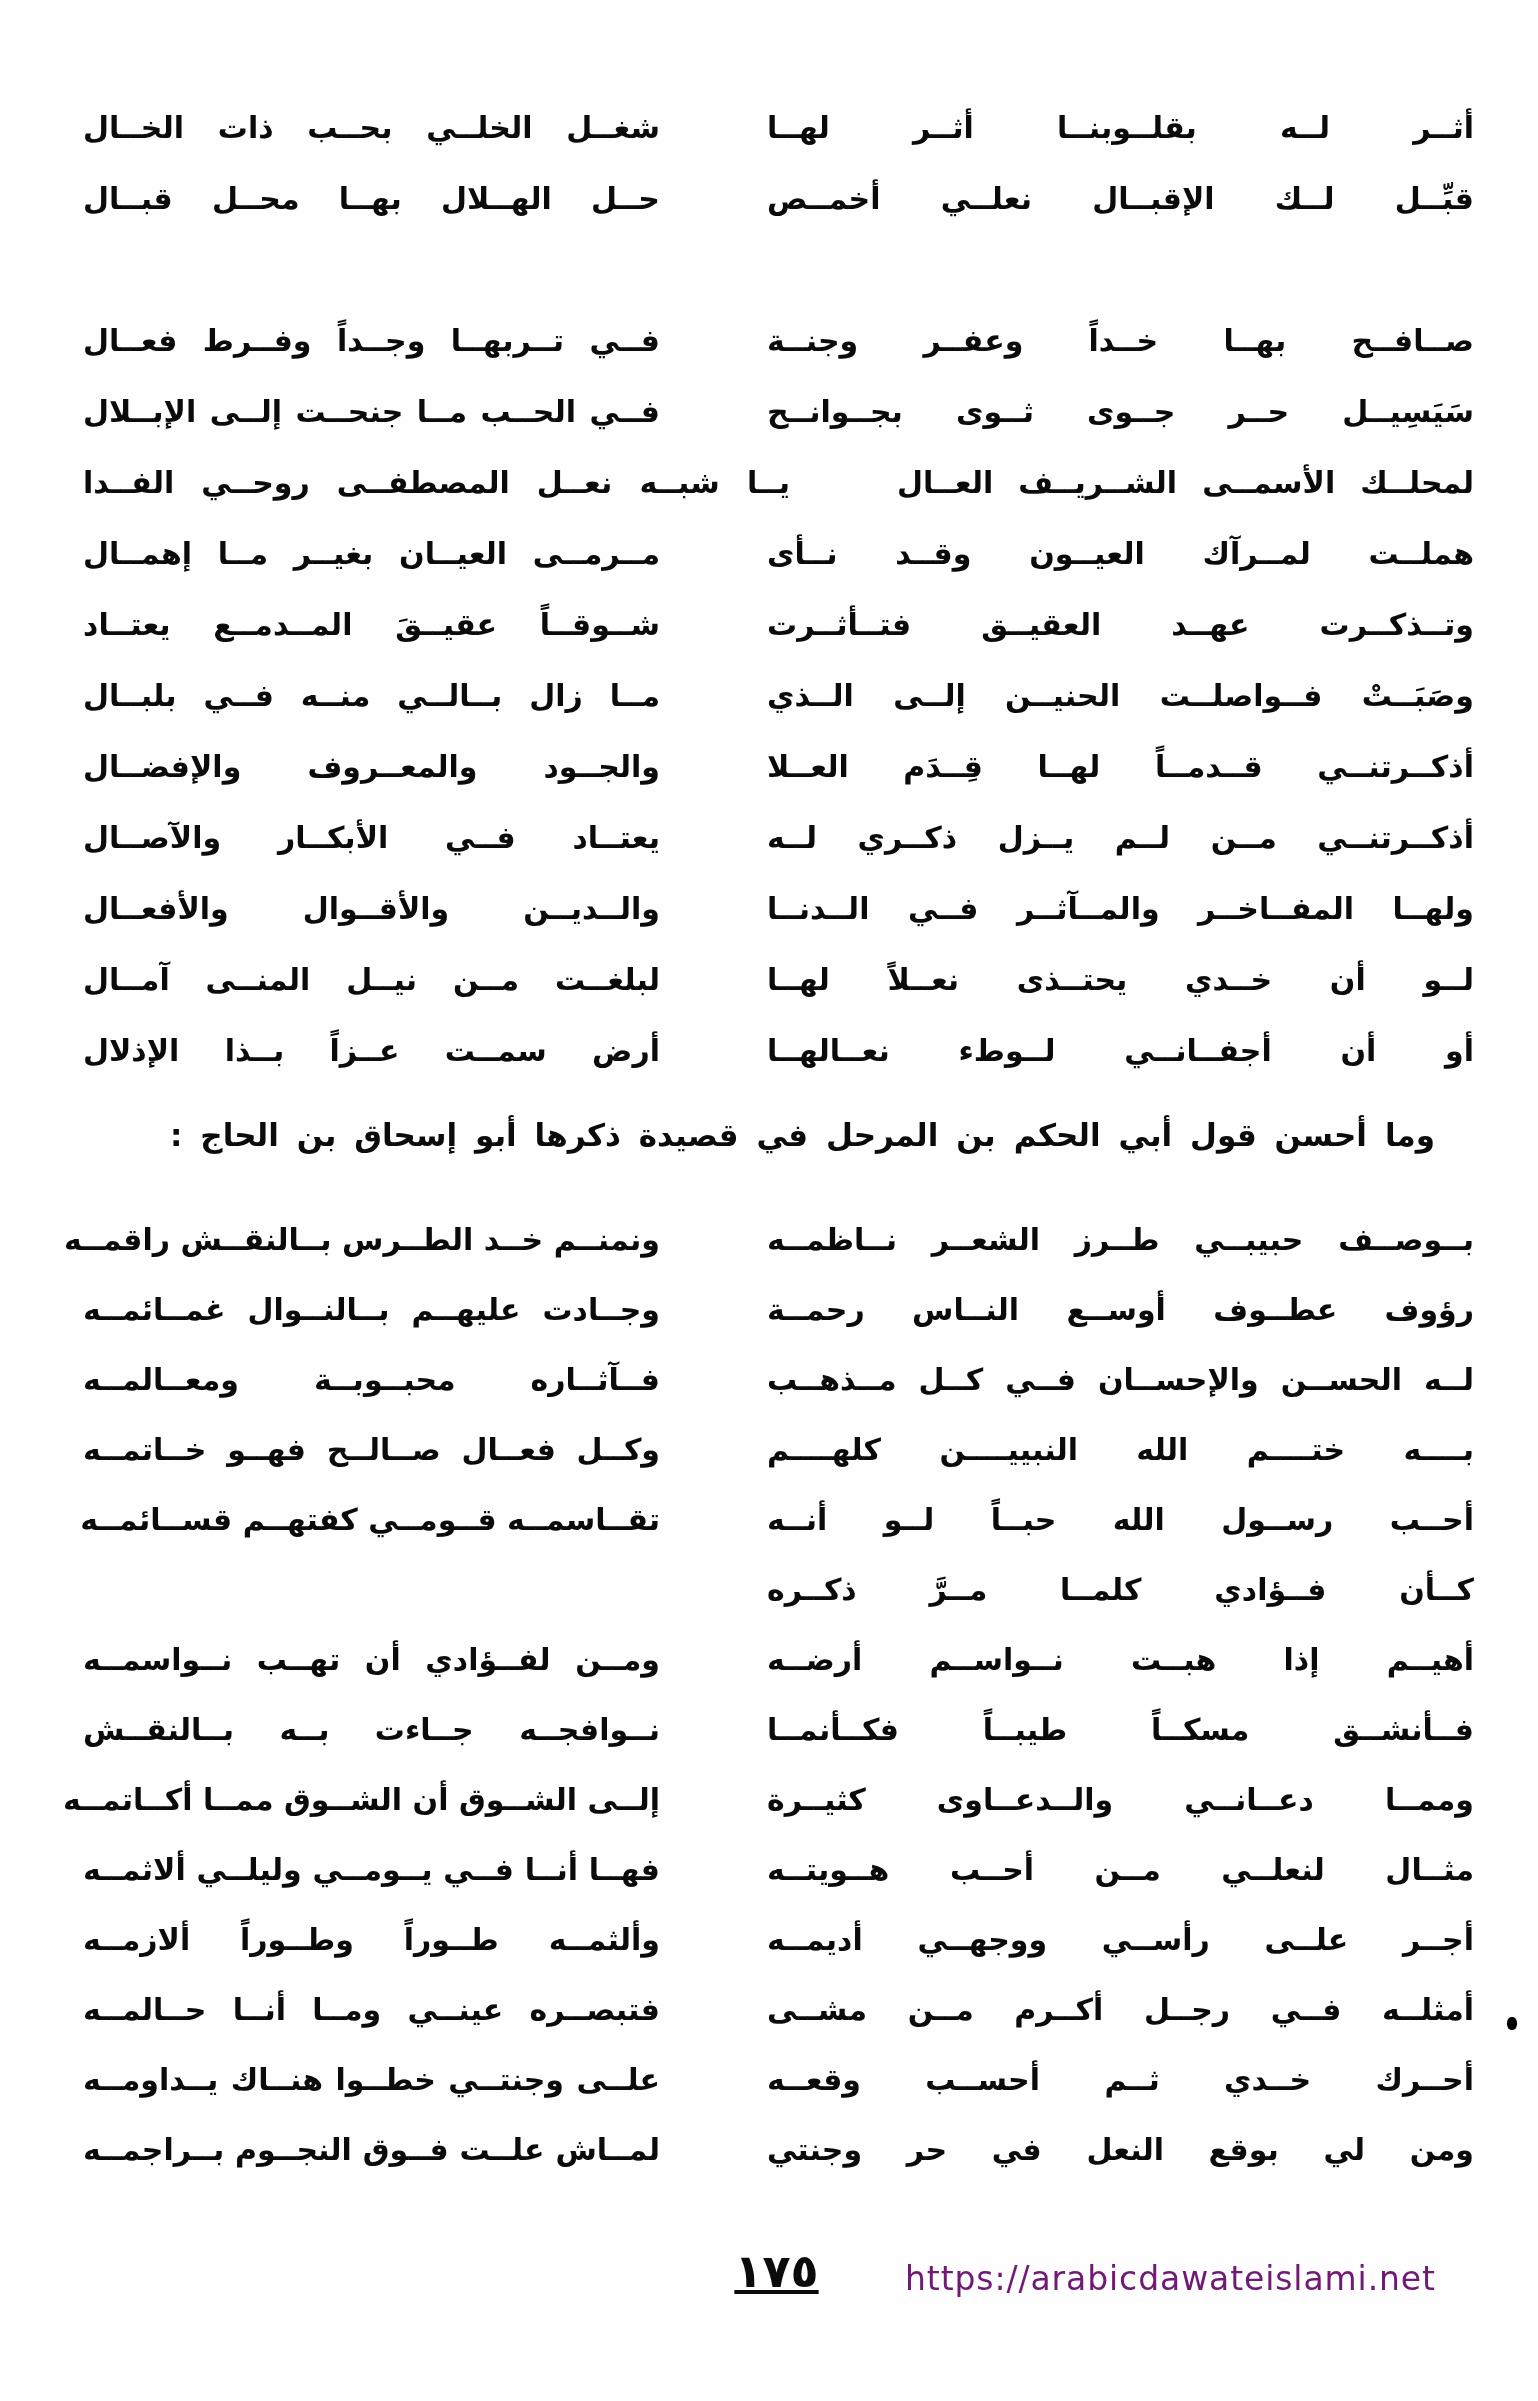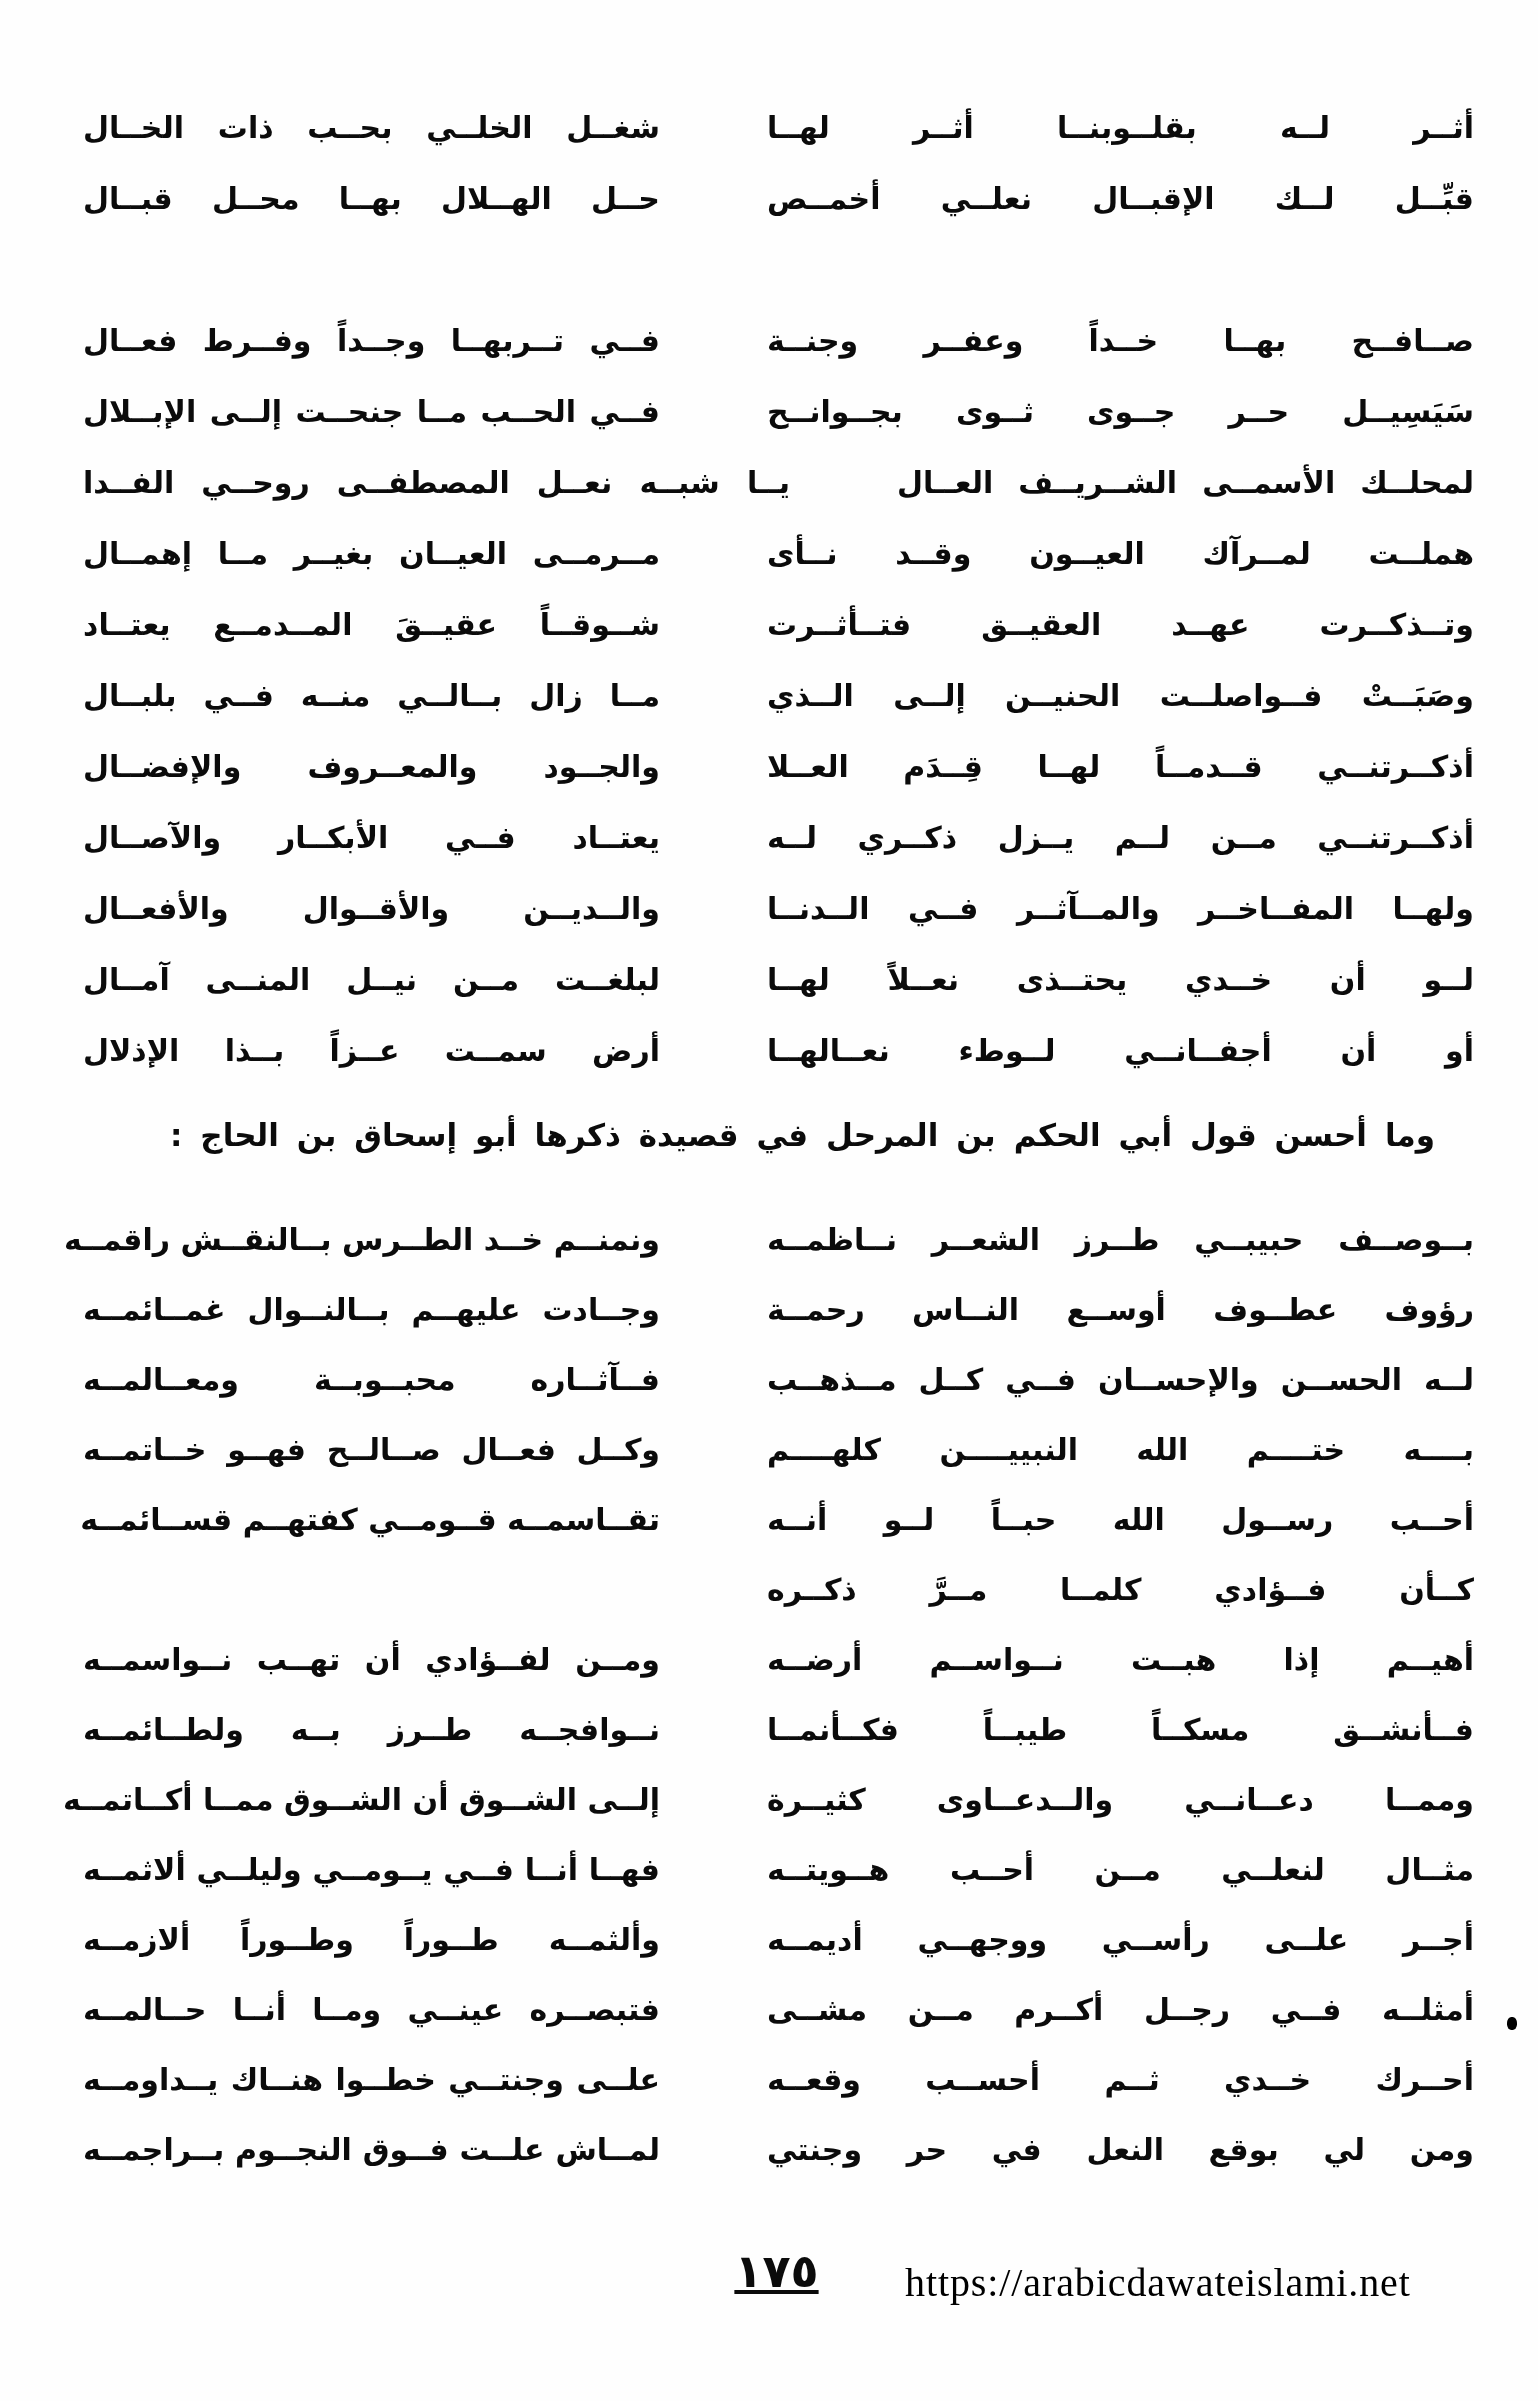--- a/index.html
+++ b/index.html
@@ -62,26 +62,25 @@
     text-align: center;
     font-weight: bold;
     font-size: 46px;
     letter-spacing: 1.7px;
     text-decoration: underline;
   }
   .watermark {
     position: absolute;
     top: 2259px;
     left: 905px;
-    font-size: 40px;
+    font-size: 33px;
     font-weight: normal;
-    color: #000000;
+    color: #701a75;
     letter-spacing: 0.9px;
     direction: ltr;
-    font-family: Liberation Serif, serif;
   }
   .speck {
     position: absolute;
     left: 1507px;
     top: 2017px;
     width: 9.6px;
     height: 13px;
     background: #000;
     border-radius: 45%;
   }
@@ -175,21 +174,21 @@
       </div>
       <div class="verse">
         <span class="hemistich sadr">كــأن فــؤادي كلمــا مــرَّ ذكــره</span>
       </div>
       <div class="verse">
         <span class="hemistich sadr">أهيــم إذا هبــت نــواســم أرضــه</span>
         <span class="hemistich ajuz">ومــن لفــؤادي أن تهــب نــواسمــه</span>
       </div>
       <div class="verse">
         <span class="hemistich sadr">فــأنشــق مسكــاً طيبــاً فكــأنمــا</span>
-        <span class="hemistich ajuz">نــوافجــه طــرز بــه ولطــائمــه</span>
+        <span class="hemistich ajuz">نــوافجــه جــاءت بــه بــالنقــش</span>
       </div>
       <div class="verse">
         <span class="hemistich sadr">وممــا دعــانــي والــدعــاوى كثيــرة</span>
         <span class="hemistich ajuz">إلــى الشــوق أن الشــوق ممــا أكــاتمــه</span>
       </div>
       <div class="verse">
         <span class="hemistich sadr">مثــال لنعلــي مــن أحــب هــويتــه</span>
         <span class="hemistich ajuz">فهــا أنــا فــي يــومــي وليلــي ألاثمــه</span>
       </div>
       <div class="verse">

